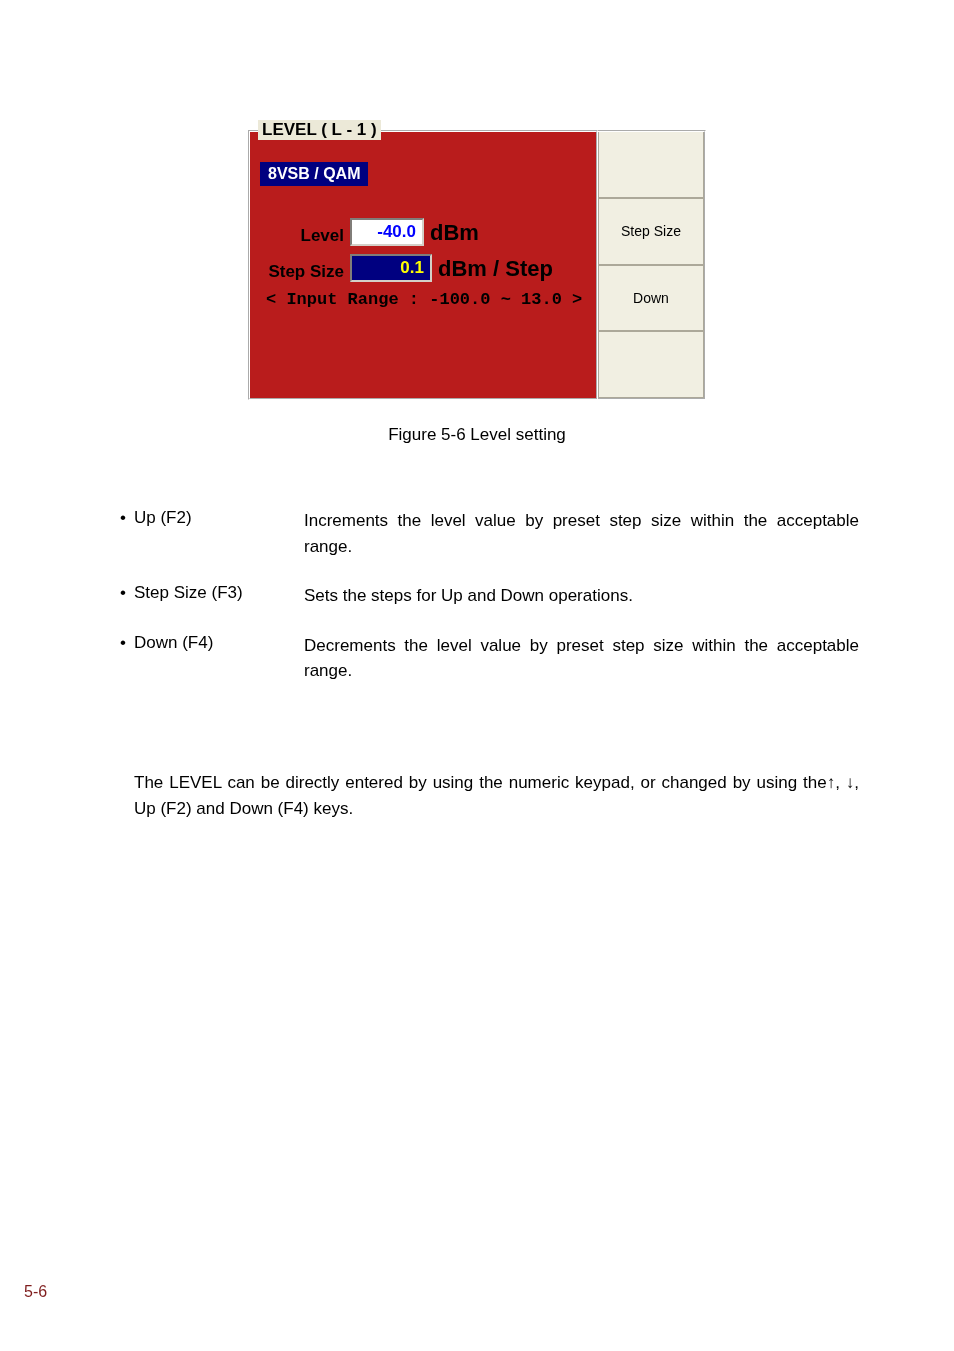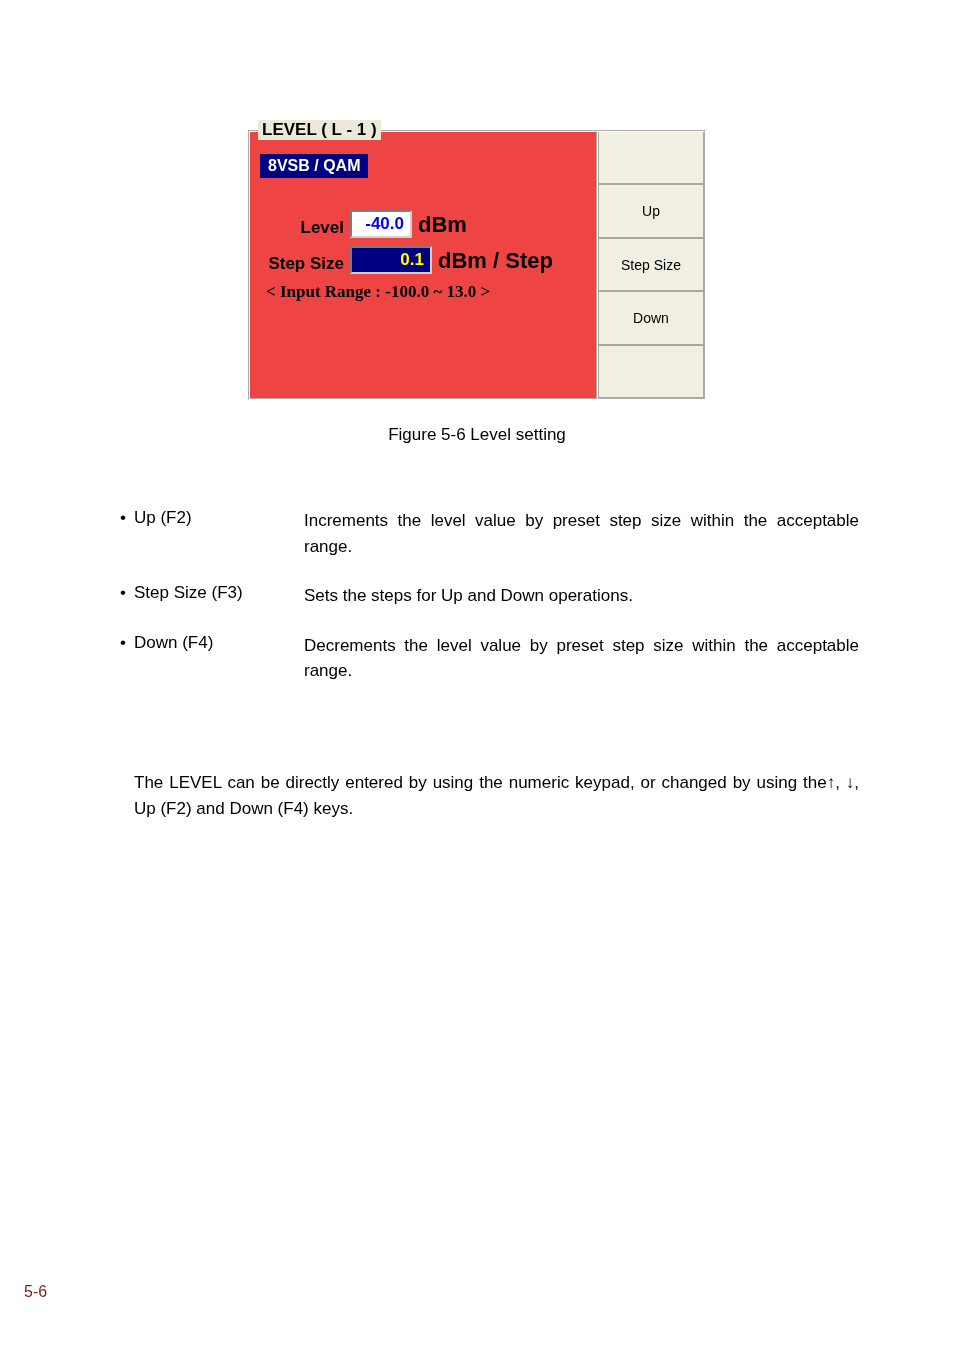--- a/index.html
+++ b/index.html
@@ -21,21 +21,21 @@
       top: 130px;
       left: 50%;
       transform: translateX(-50%);
       width: 458px;
       height: 270px;
       display: flex;
     }
     
     .panel-left {
       flex: 1;
-      background: #ef4444;
+      background: #b91c1c;
       border: 2px groove #ffffff;
       padding: 8px 10px;
       position: relative;
     }
     
     .panel-title {
       position: absolute;
       top: -12px;
       left: 8px;
       background: #ece9d8;
@@ -46,21 +46,21 @@
       color: #000;
     }
     
     .mode-label {
       display: inline-block;
       background: #000080;
       color: #ffffff;
       font-weight: bold;
       font-size: 16px;
       padding: 3px 8px;
-      margin-top: 14px;
+      margin-top: 22px;
       font-family: Arial, sans-serif;
     }
     
     .level-rows {
       margin-top: 32px;
     }
     
     .row {
       display: flex;
       align-items: flex-end;
@@ -82,21 +82,21 @@
       border: 2px inset #d4d0c8;
       color: #0000ff;
       font-weight: bold;
       font-size: 17px;
       padding: 2px 6px;
       text-align: right;
       font-family: Arial, sans-serif;
     }
     
     .level-value {
-      width: 62px;
+      width: 74px;
     }
     
     .step-value-box {
       background: #000080;
       color: #ffff00;
       border: 2px inset #d4d0c8;
       font-weight: bold;
       font-size: 17px;
       padding: 2px 6px;
       width: 82px;
@@ -111,21 +111,21 @@
       padding-left: 6px;
       font-family: Arial, sans-serif;
     }
     
     .range-text {
       font-weight: bold;
       font-size: 17px;
       color: #000;
       margin-top: 3px;
       margin-left: 6px;
-      font-family: Liberation Serif, serif;
+      font-family: Liberation Mono, monospace;
     }
     
     .panel-right {
       width: 108px;
       background: #ece9d8;
       display: flex;
       flex-direction: column;
       border-top: 2px groove #ffffff;
       border-right: 2px groove #ffffff;
       border-bottom: 2px groove #ffffff;
@@ -228,21 +228,20 @@
         <div class="step-value-box">0.1</div>
         <div class="unit-label">dBm / Step</div>
       </div>
     </div>
     
     <div class="range-text">&lt; Input Range : -100.0 ~ 13.0 &gt;</div>
   </div>
 
   <div class="panel-right">
     <div class="soft-button"></div>
-    <div class="soft-button">Up</div>
     <div class="soft-button">Step Size</div>
     <div class="soft-button">Down</div>
     <div class="soft-button"></div>
   </div>
 </div>
 
 <div class="figure-caption">Figure 5-6   Level setting</div>
 
 <div class="bullets">
   <div class="bullet-row">

